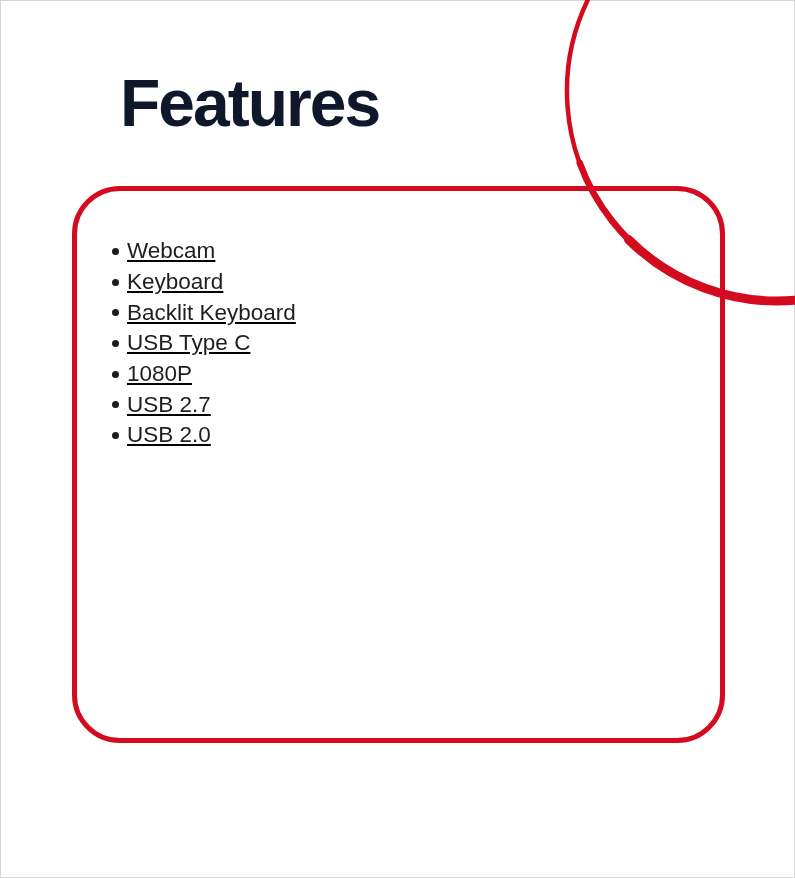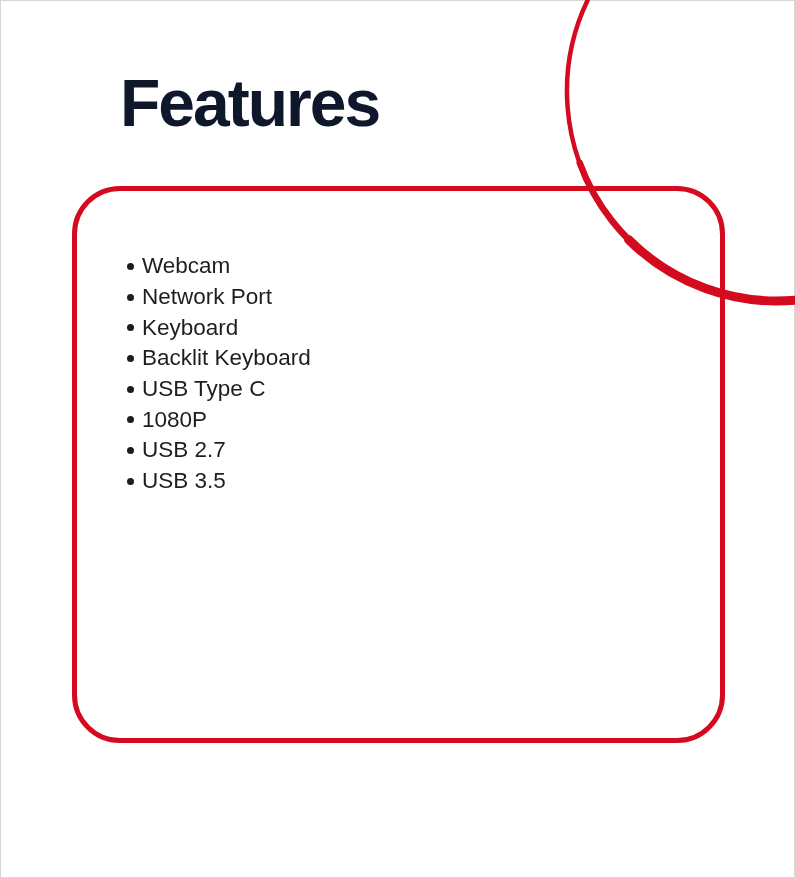--- a/index.html
+++ b/index.html
@@ -41,23 +41,24 @@
     left: 72px;
     top: 186px;
     width: 653px;
     height: 557px;
     box-sizing: border-box;
     border: 5px solid #d40a1e;
     border-radius: 48px;
     background: transparent;
   }
   .features-list {
-    margin: 15px;
+    margin: 0;
     padding: 45px 0 0 35px;
     list-style: none;
+    text-decoration: underline;
   }
   .features-list li {
     display: flex;
     align-items: center;
     height: 30.7px;
     font-size: 22.5px;
     color: #1e1e1e;
     white-space: nowrap;
   }
   .dot {
@@ -83,24 +84,20 @@
   </svg>
 
   <div class="features-box">
     <ul class="features-list">
 
         <li>
           <span class="dot"></span>
           <span>Webcam</span>
         </li>
 
-        <li>
-          <span class="dot"></span>
-          <span>Network Port</span>
-        </li>
 
 
         <li>
           <span class="dot"></span>
           <span>Keyboard</span>
         </li>
 
         <li>
           <span class="dot"></span>
           <span>Backlit Keyboard</span>
@@ -116,18 +113,18 @@
           <span>1080P</span>
         </li>
 
         <li>
           <span class="dot"></span>
           <span>USB 2.7</span>
         </li>
 
         <li>
           <span class="dot"></span>
-          <span>USB 3.5</span>
+          <span>USB 2.0</span>
         </li>
       </ul>
   </div>
 
 </div>
 
 </body></html>

